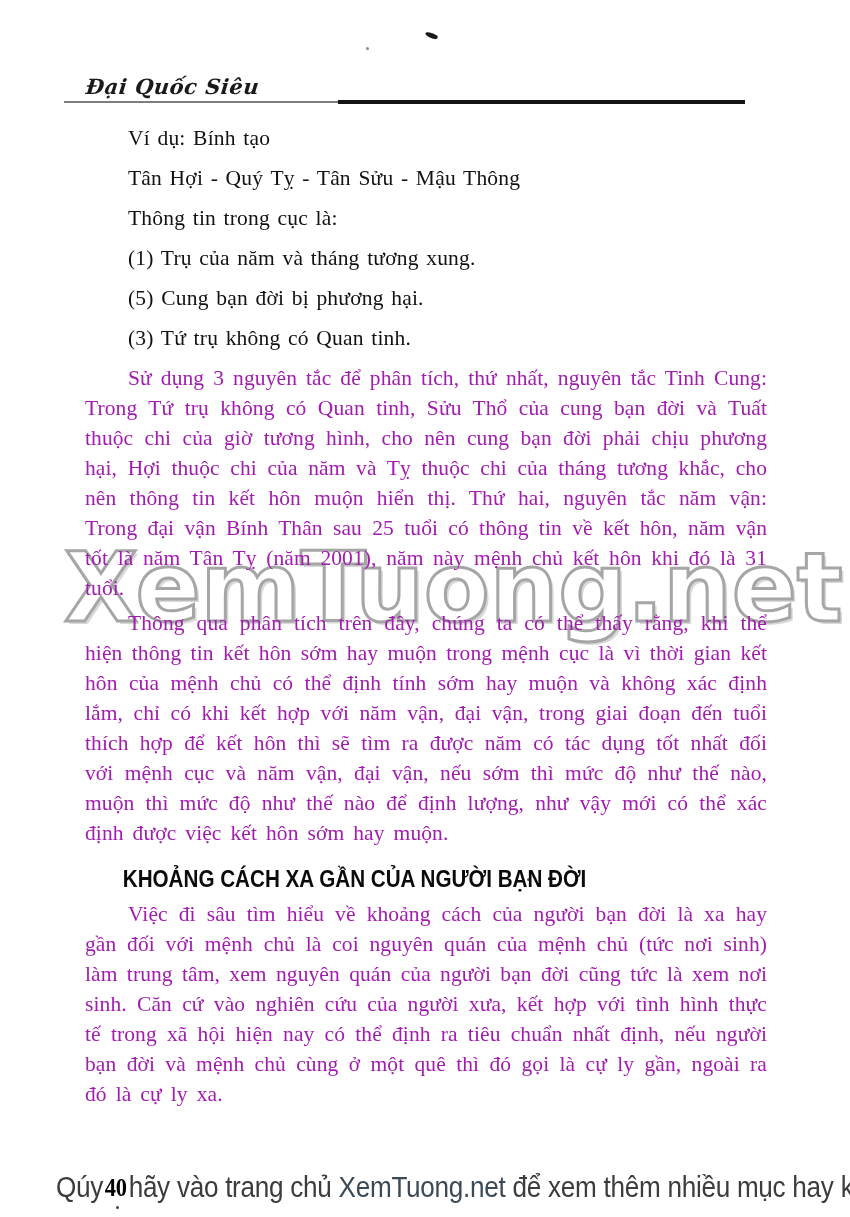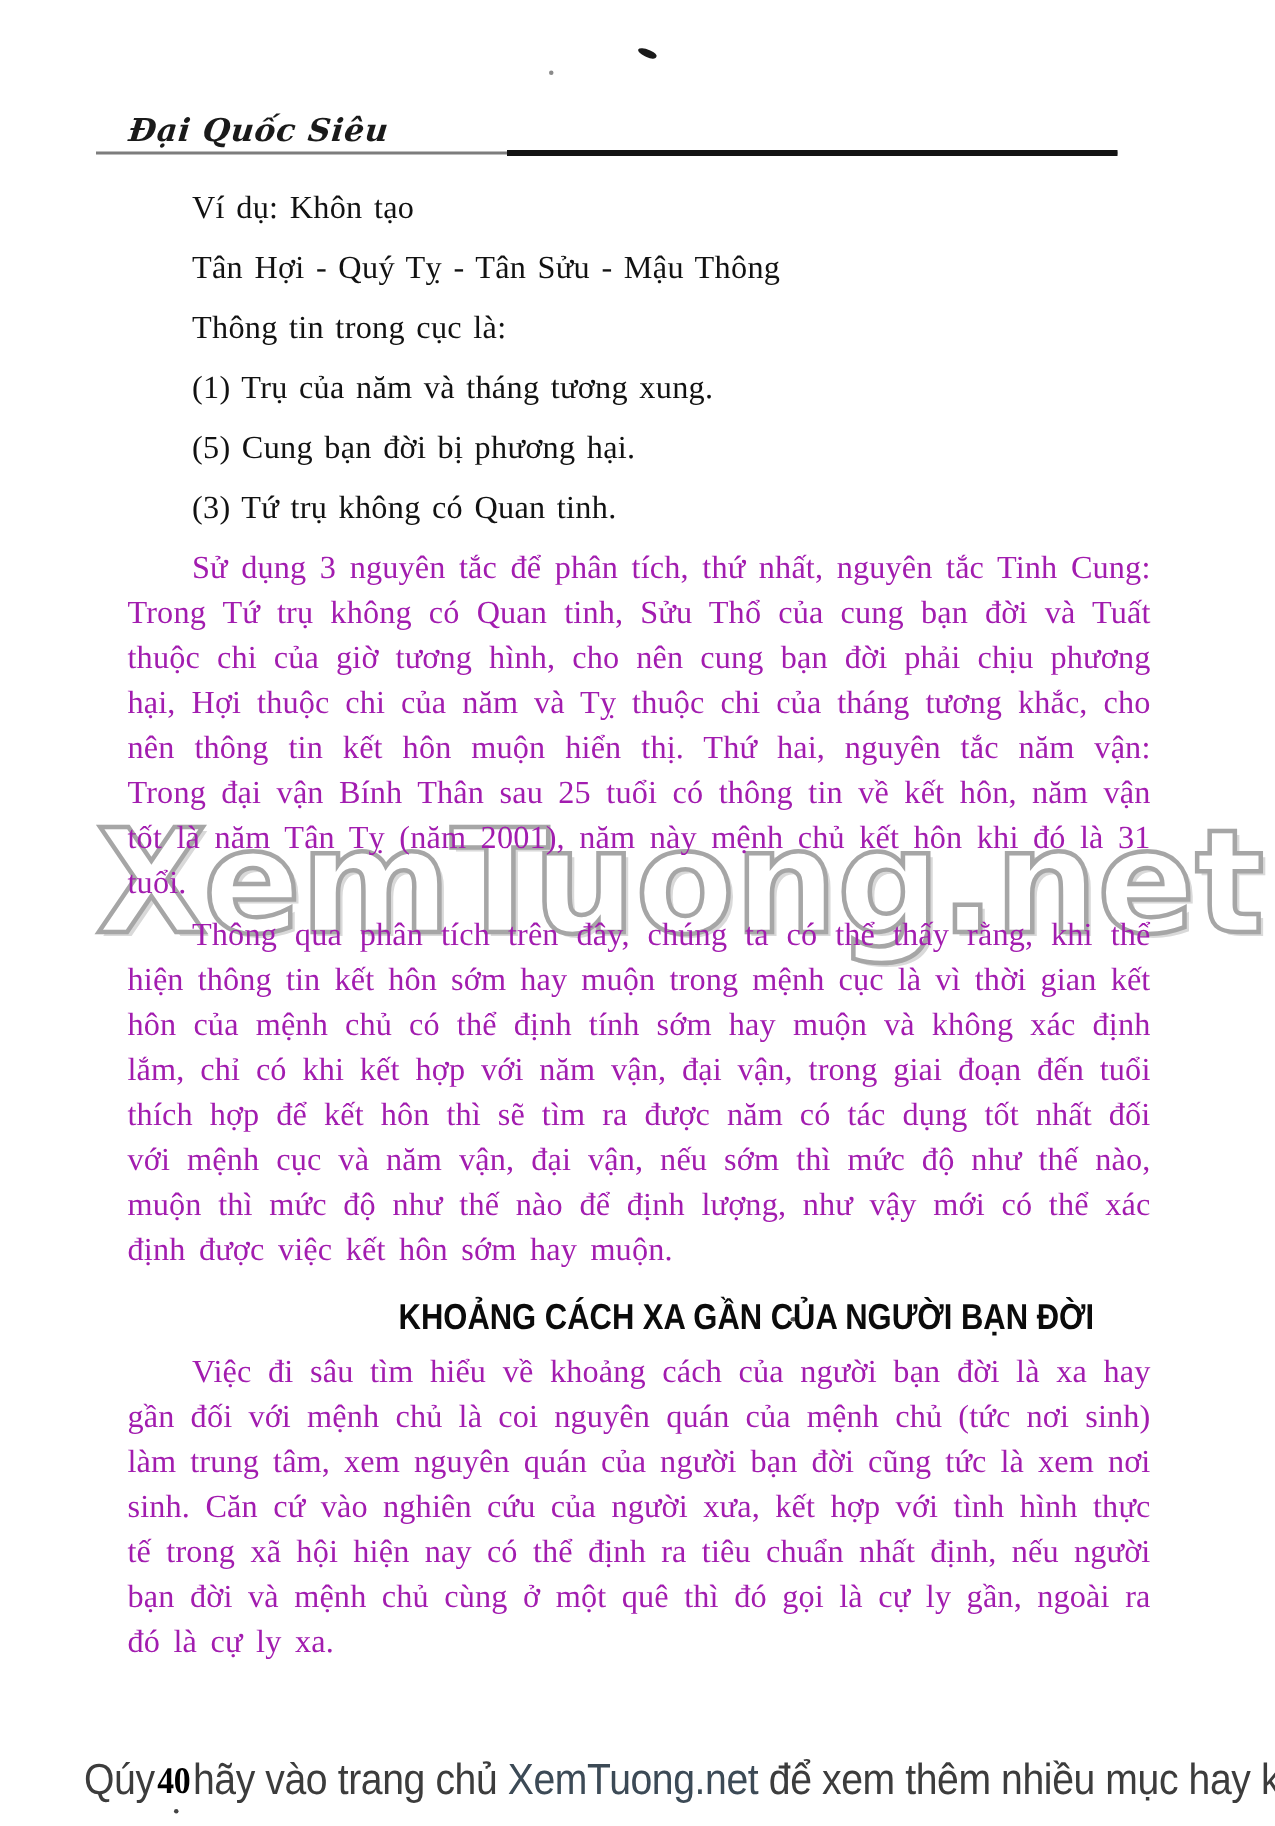--- a/index.html
+++ b/index.html
@@ -42,21 +42,21 @@
   .body-text{position:absolute;left:85px;top:118px;width:682px;z-index:1;}
   .intro-line{
     margin:0;font-size:21.5px;line-height:40px;text-indent:43px;
     color:#121212;letter-spacing:.2px;word-spacing:2px;
   }
   .para{
     margin:5px 0;font-size:21.5px;line-height:30px;text-indent:43px;
     text-align:justify;color:#a21caf;letter-spacing:.1px;word-spacing:3.5px;
   }
   .section-heading{
-    margin:16px 0 0;text-align:right;line-height:30px;
+    margin:16px 0 0;text-align:left;line-height:30px;
   }
   .section-heading span{
     display:inline-block;transform:scaleX(.86);transform-origin:center;
     font-family:"Liberation Sans", sans-serif;font-weight:800;
     font-size:24px;letter-spacing:0px;color:#0b0b0b;white-space:nowrap;
   }
 
   
   .footer{
     position:absolute;left:56px;top:1170px;z-index:2;white-space:nowrap;
@@ -83,21 +83,21 @@
   <div class="artifact dot-mid"></div>
   <div class="artifact dot-footer"></div>
 
   <div class="header-author">Đại Quốc Siêu</div>
   <div class="rule-thin"></div>
   <div class="rule-thick"></div>
 
   <div class="watermark">XemTuong.net</div>
 
   <div class="body-text">
-    <p class="intro-line">Ví dụ: Khôn tạo</p>
+    <p class="intro-line">Ví dụ: Bính tạo</p>
     <p class="intro-line">Tân Hợi - Quý Tỵ - Tân Sửu - Mậu Thông</p>
     <p class="intro-line">Thông tin trong cục là:</p>
     <p class="intro-line">(1) Trụ của năm và tháng tương xung.</p>
     <p class="intro-line">(5) Cung bạn đời bị phương hại.</p>
     <p class="intro-line">(3) Tứ trụ không có Quan tinh.</p>
 
     <p class="para">Sử dụng 3 nguyên tắc để phân tích, thứ nhất, nguyên tắc Tinh Cung: Trong Tứ trụ không có Quan tinh, Sửu Thổ của cung bạn đời và Tuất thuộc chi của giờ tương hình, cho nên cung bạn đời phải chịu phương hại, Hợi thuộc chi của năm và Tỵ thuộc chi của tháng tương khắc, cho nên thông tin kết hôn muộn hiển thị. Thứ hai, nguyên tắc năm vận: Trong đại vận Bính Thân sau 25 tuổi có thông tin về kết hôn, năm vận tốt là năm Tân Tỵ (năm 2001), năm này mệnh chủ kết hôn khi đó là 31 tuổi.</p>
     <p class="para">Thông qua phân tích trên đây, chúng ta có thể thấy rằng, khi thể hiện thông tin kết hôn sớm hay muộn trong mệnh cục là vì thời gian kết hôn của mệnh chủ có thể định tính sớm hay muộn và không xác định lắm, chỉ có khi kết hợp với năm vận, đại vận, trong giai đoạn đến tuổi thích hợp để kết hôn thì sẽ tìm ra được năm có tác dụng tốt nhất đối với mệnh cục và năm vận, đại vận, nếu sớm thì mức độ như thế nào, muộn thì mức độ như thế nào để định lượng, như vậy mới có thể xác định được việc kết hôn sớm hay muộn.</p>
 
     <h2 class="section-heading">

